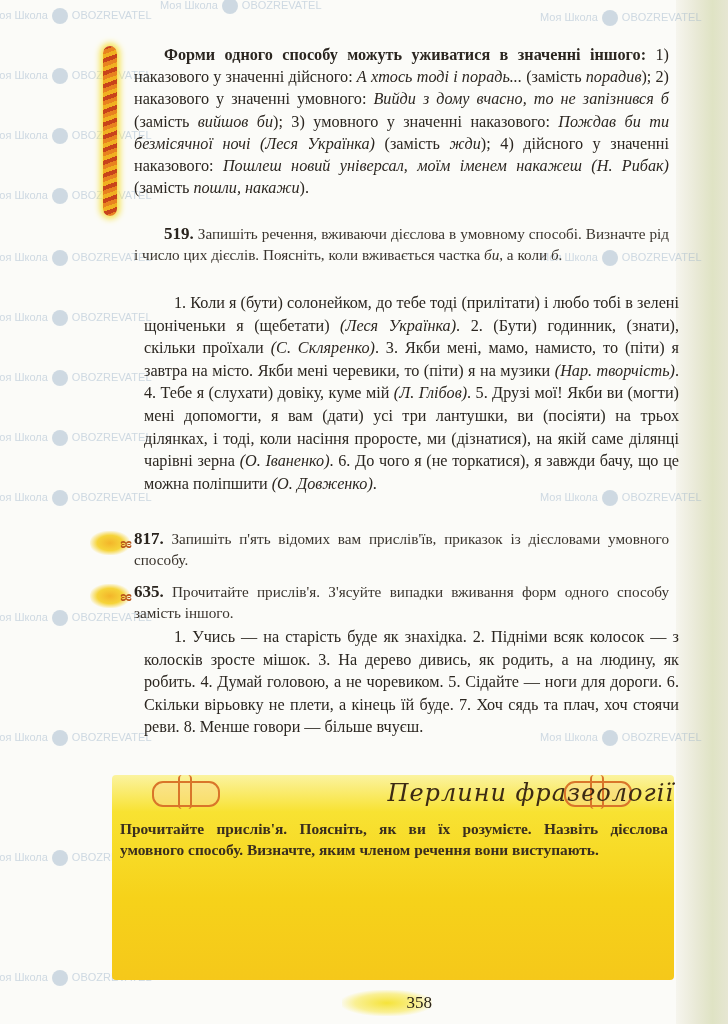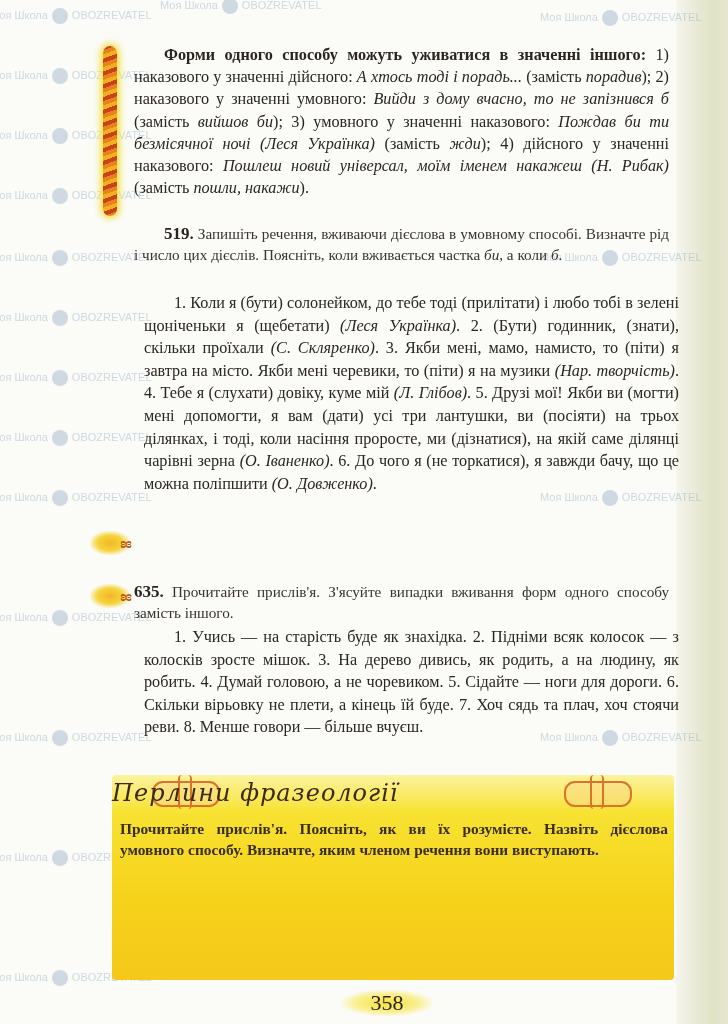--- a/index.html
+++ b/index.html
@@ -48,21 +48,21 @@
     background: radial-gradient(ellipse at center, #f3b52a 0%, #f6d43a 45%, rgba(250,230,80,0) 75%);
     color: #b8561a; font-size: 15px; font-weight: bold; text-align: right; line-height: 24px;
     letter-spacing: -2px;
   }
   .phrase-box {
     position: absolute; left: 0px; top: 775px; width: 562px; height: 205px;
     background: linear-gradient(to bottom, #fbf3a0 0%, #f8e232 18%, #f6d21a 60%, #f5c81a 100%);
     border-radius: 4px;
   }
   .phrase-title {
-    position: absolute; left: 0; right: 0; top: 4px; text-align: left;
+    position: absolute; left: 0; right: 0; top: 4px; text-align: right;
     font-family: "DejaVu Serif", serif; font-style: italic;
     font-size: 24px; color: #3c2a14; letter-spacing: 1px;
   }
   .scroll {
     position: absolute; top: 6px; width: 64px; height: 22px;
     border: 2px solid #d9752a; border-radius: 11px;
     background: rgba(250, 215, 140, 0.5);
   }
   .scroll::after {
     content: ""; position: absolute; left: 24px; top: -8px; width: 10px; height: 34px;
@@ -73,21 +73,21 @@
     font-size: 15.4px; line-height: 20.5px; font-weight: bold; color: #3a2e1e;
     text-align: justify;
   }
   .phrase-sentences {
     position: absolute; left: 8px; top: 108px; width: 548px;
     font-size: 16.6px; line-height: 22.8px; font-weight: bold; color: #3a2e1e;
     text-align: justify; text-indent: 30px;
   }
   .page-number {
     position: absolute; left: 230px; top: 990px; width: 90px; height: 26px;
-    text-align: center; font-size: 22px; line-height: 26px; color: #2a2218;
+    text-align: right; font-size: 17px; line-height: 26px; color: #2a2218;
     background: radial-gradient(ellipse at center, #f5e33a 0%, rgba(248,232,80,0.6) 50%, rgba(255,255,255,0) 75%);
   }
   .wm {
     position: absolute; font-family: "Liberation Sans", sans-serif;
     font-size: 11px; color: rgba(150, 175, 200, 0.45); white-space: nowrap;
     pointer-events: none;
   }
   .wm .logo {
     display: inline-block; width: 16px; height: 16px; border-radius: 50%;
     background: rgba(150,175,200,0.45); vertical-align: middle; margin: 0 4px;
@@ -127,20 +127,23 @@
 
   <p class="task" style="top:224px; text-indent:30px;">
     <span class="num">519.</span><span> Запишіть речення, вживаючи дієслова в умовному способі. Визначте рід і число цих дієслів. Поясніть, коли вживається частка </span><i>би</i><span>, а коли </span><i>б</i><span>.</span>
   </p>
 
   <p class="sentences" style="top:292px;">
     <span>1. Коли я (бути) солонейком, до тебе тоді (прилітати) і любо тобі в зелені щоніченьки я (щебетати) </span><i>(Леся Українка)</i><span>. 2. (Бути) годинник, (знати), скільки проїхали </span><i>(С. Скляренко)</i><span>. 3. Якби мені, мамо, намисто, то (піти) я завтра на місто. Якби мені черевики, то (піти) я на музики </span><i>(Нар. творчість)</i><span>. 4. Тебе я (слухати) довіку, куме мій </span><i>(Л. Глібов)</i><span>. 5. Друзі мої! Якби ви (могти) мені допомогти, я вам (дати) усі три лантушки, ви (посіяти) на трьох ділянках, і тоді, коли насіння проросте, ми (дізнатися), на якій саме ділянці чарівні зерна </span><i>(О. Іваненко)</i><span>. 6. До чого я (не торкатися), я завжди бачу, що це можна поліпшити </span><i>(О. Довженко)</i><span>.</span>
   </p>
 
   <div class="task-icon" style="left:-22px; top:531px;">ʚɞ</div>
+  <p class="task" style="top:529px;">
+    <span class="num">817.</span><span> Запишіть п'ять відомих вам прислів'їв, приказок із дієсловами умовного способу.</span>
+  </p>
 
   <div class="task-icon" style="left:-22px; top:584px;">ʚɞ</div>
   <p class="task" style="top:582px;">
     <span class="num">635.</span><span> Прочитайте прислів'я. З'ясуйте випадки вживання форм одного способу замість іншого.</span>
   </p>
 
   <p class="sentences" style="top:626px;">1. Учись — на старість буде як знахідка. 2. Підніми всяк колосок — з колосків зросте мішок. 3. На дерево дивись, як родить, а на людину, як робить. 4. Думай головою, а не чоревиком. 5. Сідайте — ноги для дороги. 6. Скільки вірьовку не плети, а кінець їй буде. 7. Хоч сядь та плач, хоч стоячи реви. 8. Менше говори — більше вчуєш.</p>
 
   <div class="phrase-box">
     <div class="scroll" style="left:40px;"></div>

